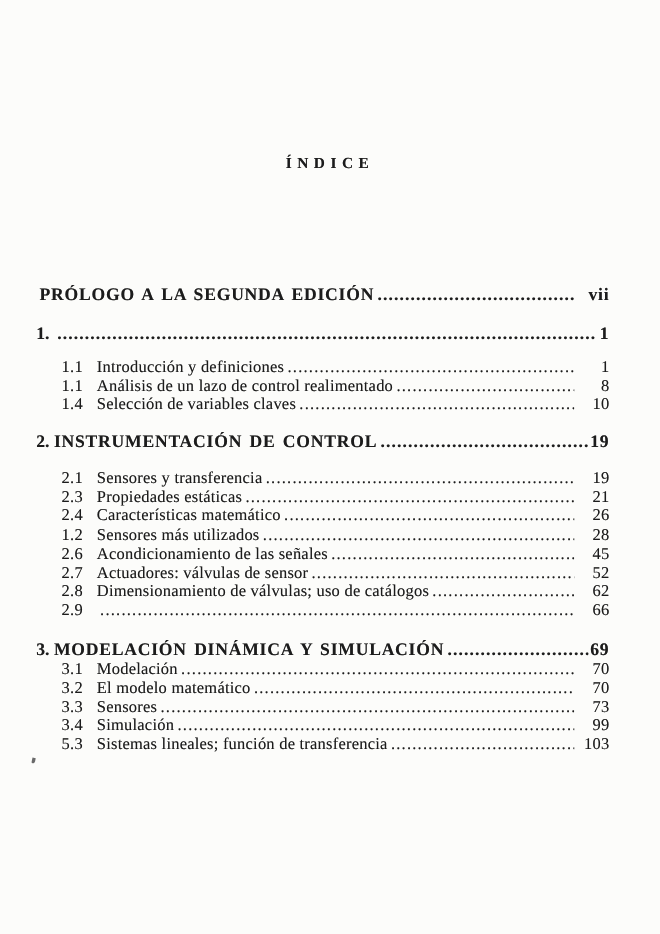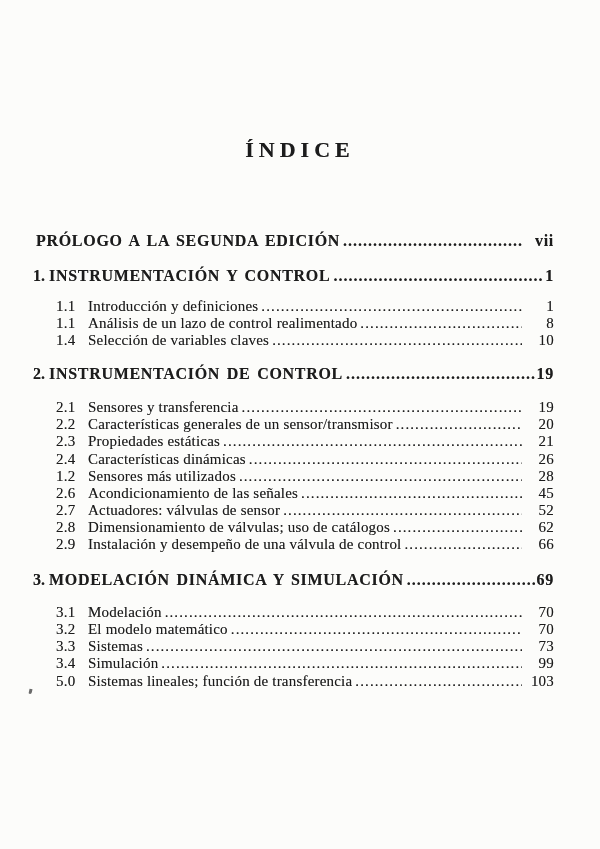--- a/index.html
+++ b/index.html
@@ -8,54 +8,54 @@
     background:#fcfcfa;
     overflow:hidden;
     font-family:"Liberation Serif","DejaVu Serif",serif;
     color:#1c1c1c;
     position:relative;
   }
   .page-title {
     margin:140px 0 0 0;
     height:20px; line-height:20px;
     text-align:center;
-    font-size:22px; font-weight:bold;
+    font-size:14px; font-weight:bold;
     letter-spacing:5px;
     text-shadow:0 0 0.5px rgba(20,20,20,0.55);
   }
   .toc { margin:0 46px 0 33px; }
   .row { display:flex; align-items:baseline; }
   .row .dots { flex:1 1 auto; overflow:hidden; white-space:nowrap; margin-left:3px; }
   .row .dots::after {
     content:"................................................................................................................................";
     letter-spacing:1.1px;
   }
   .row .pg { flex:0 0 auto; text-align:right; white-space:nowrap; }
 
   
   .hrow {
     font-size:16px; font-weight:bold; line-height:17px;
     letter-spacing:0.7px; word-spacing:2px;
     text-shadow:0 0 0.5px rgba(20,20,20,0.5);
   }
   .hrow .dots::after { letter-spacing:1px; }
   .hrow .pg { min-width:10px; padding-left:2px; }
-  .prologue { margin-top:72px; padding-left:3px; }
+  .prologue { margin-top:100px; padding-left:3px; }
   .prologue .pg { min-width:24px; padding-left:8px; }
   .chapter-heading .cnum { flex:0 0 16px; white-space:nowrap; letter-spacing:0; }
   .chapter-heading .hlabel { white-space:nowrap; }
   .heading-1 { margin-top:18px; }
   .heading-2 { margin-top:16px; }
   .heading-3 { margin-top:18px; }
 
   
   .group { }
   .group-1 { margin-top:14px; }
   .group-2 { margin-top:17px; }
-  .group-3 { margin-top:16px; }
+  .group-3 { margin-top:2px; }
   .item {
     font-size:15px; line-height:17.1px;
     letter-spacing:0.2px;
     margin-left:23px;
     text-shadow:0 0 0.4px rgba(25,25,25,0.45);
     justify-content:space-between;
   }
   .item .inum { flex:0 0 32px; white-space:nowrap; }
   .item .ilabel { white-space:nowrap; }
   .item .pg { min-width:26px; padding-left:6px; }
@@ -78,21 +78,20 @@
 <div class="toc">
 
   <div class="row hrow prologue">
     <span class="plabel">PRÓLOGO A LA SEGUNDA EDICIÓN</span>
     <span class="dots"></span>
     <span class="pg">vii</span>
   </div>
 
   <div class="row hrow chapter-heading heading-1">
     <span class="cnum">1.</span>
-    <span class="hlabel">INSTRUMENTACIÓN Y CONTROL</span>
     <span class="dots"></span>
     <span class="pg">1</span>
   </div>
 
   <div class="group group-1">
     <div class="row item">
       <span class="inum">1.1</span>
       <span class="ilabel">Introducción y definiciones</span>
       <span class="dots"></span>
       <span class="pg">1</span>
@@ -119,34 +118,28 @@
   </div>
 
   <div class="group group-2">
     <div class="row item">
       <span class="inum">2.1</span>
       <span class="ilabel">Sensores y transferencia</span>
       <span class="dots"></span>
       <span class="pg">19</span>
     </div>
     <div class="row item">
-      <span class="inum">2.2</span>
-      <span class="ilabel">Características generales de un sensor/transmisor</span>
-      <span class="dots"></span>
-      <span class="pg">20</span>
-    </div>
-    <div class="row item">
       <span class="inum">2.3</span>
       <span class="ilabel">Propiedades estáticas</span>
       <span class="dots"></span>
       <span class="pg">21</span>
     </div>
     <div class="row item">
       <span class="inum">2.4</span>
-      <span class="ilabel">Características dinámicas</span>
+      <span class="ilabel">Características matemático</span>
       <span class="dots"></span>
       <span class="pg">26</span>
     </div>
     <div class="row item">
       <span class="inum">1.2</span>
       <span class="ilabel">Sensores más utilizados</span>
       <span class="dots"></span>
       <span class="pg">28</span>
     </div>
     <div class="row item">
@@ -162,21 +155,20 @@
       <span class="pg">52</span>
     </div>
     <div class="row item">
       <span class="inum">2.8</span>
       <span class="ilabel">Dimensionamiento de válvulas; uso de catálogos</span>
       <span class="dots"></span>
       <span class="pg">62</span>
     </div>
     <div class="row item">
       <span class="inum">2.9</span>
-      <span class="ilabel">Instalación y desempeño de una válvula de control</span>
       <span class="dots"></span>
       <span class="pg">66</span>
     </div>
   </div>
 
   <div class="row hrow chapter-heading heading-3">
     <span class="cnum">3.</span>
     <span class="hlabel">MODELACIÓN DINÁMICA Y SIMULACIÓN</span>
     <span class="dots"></span>
     <span class="pg">69</span>
@@ -190,32 +182,32 @@
       <span class="pg">70</span>
     </div>
     <div class="row item">
       <span class="inum">3.2</span>
       <span class="ilabel">El modelo matemático</span>
       <span class="dots"></span>
       <span class="pg">70</span>
     </div>
     <div class="row item">
       <span class="inum">3.3</span>
-      <span class="ilabel">Sistemas</span>
+      <span class="ilabel">Sensores</span>
       <span class="dots"></span>
       <span class="pg">73</span>
     </div>
     <div class="row item">
       <span class="inum">3.4</span>
       <span class="ilabel">Simulación</span>
       <span class="dots"></span>
       <span class="pg">99</span>
     </div>
     <div class="row item">
-      <span class="inum">5.0</span>
+      <span class="inum">5.3</span>
       <span class="ilabel">Sistemas lineales; función de transferencia</span>
       <span class="dots"></span>
       <span class="pg">103</span>
     </div>
   </div>
 
 </div>
 
 <div class="scan-speck"></div>
 

